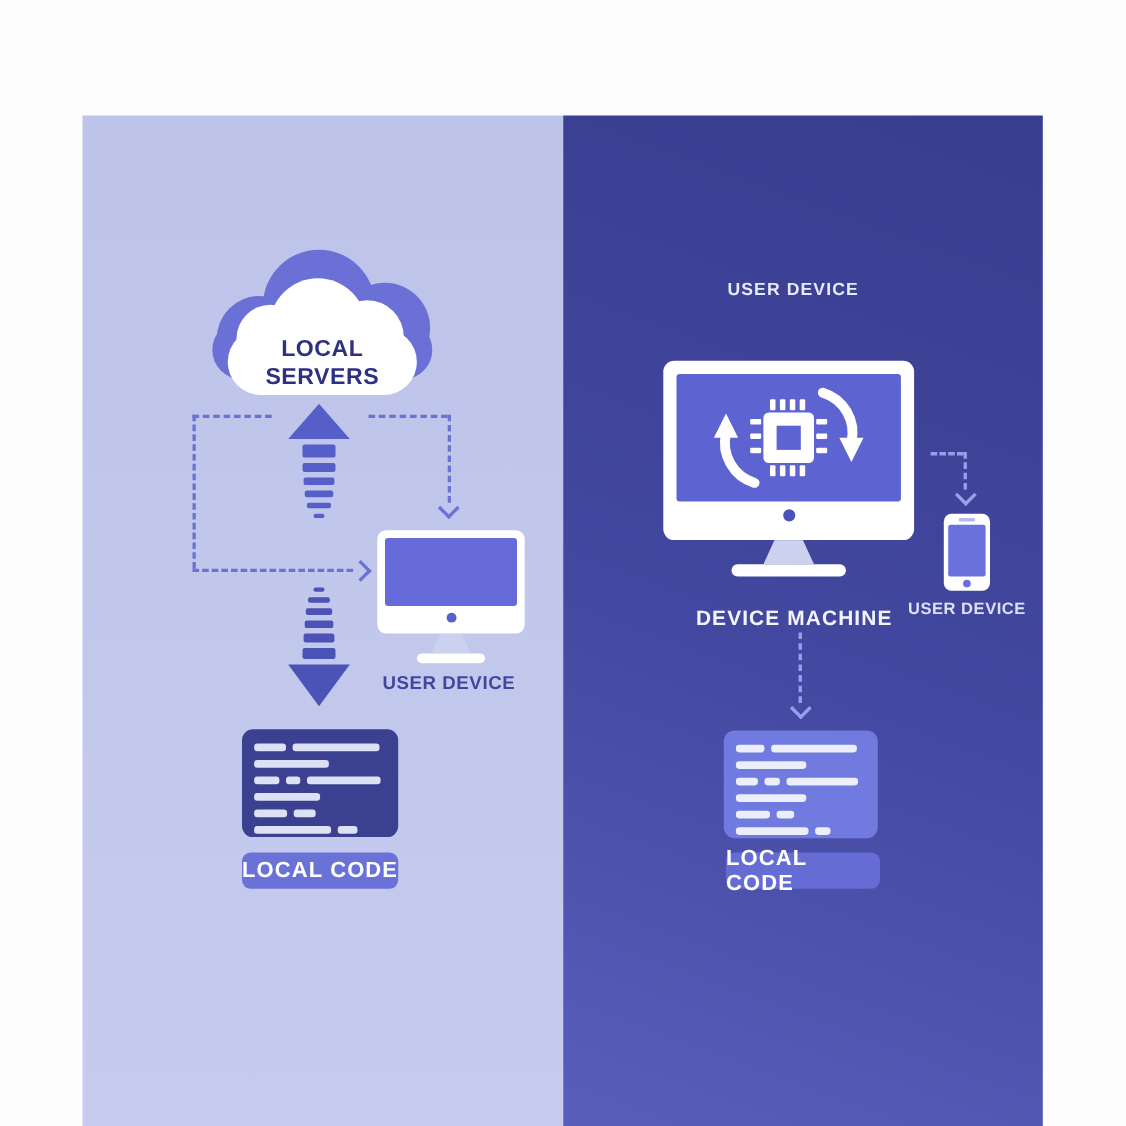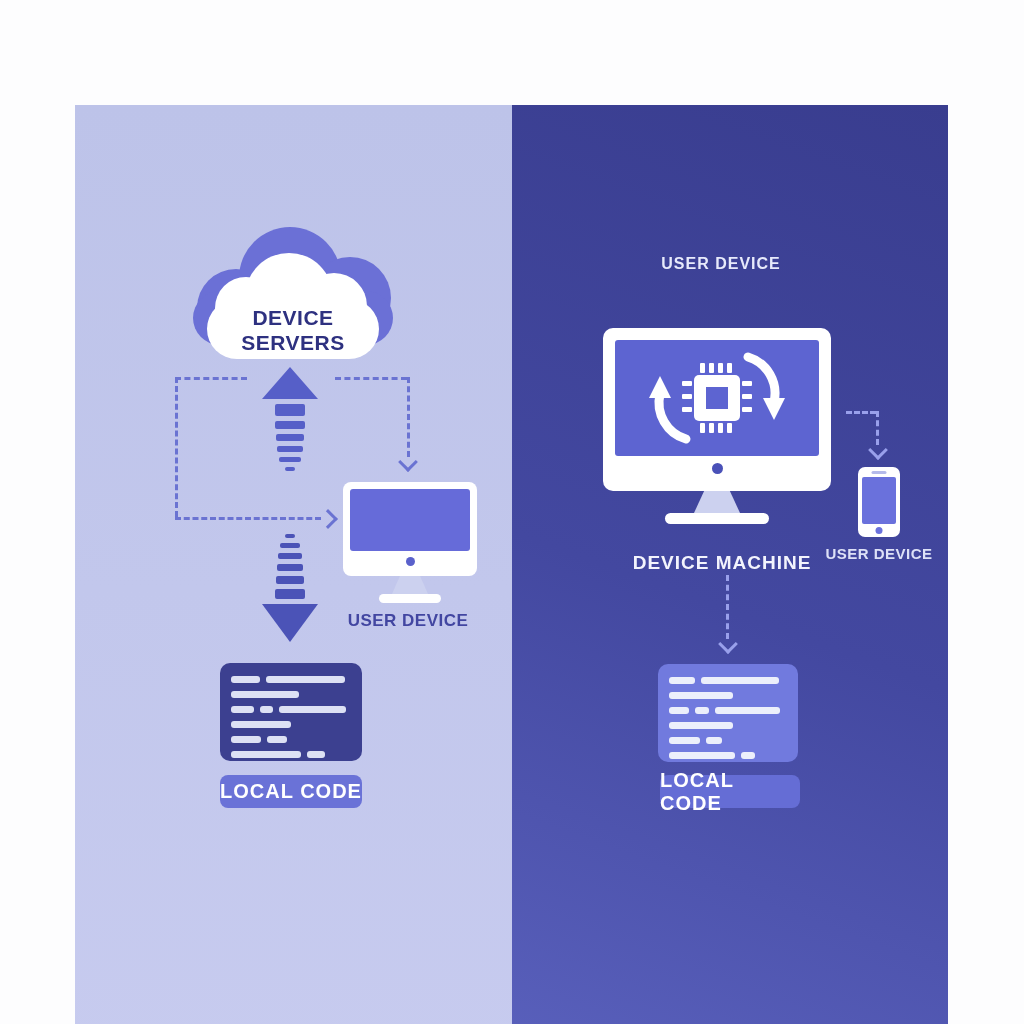--- a/index.html
+++ b/index.html
@@ -83,21 +83,21 @@
 
     <div class="cloud">
       <div class="bump back" style="left:6px;top:44px;width:78px;height:78px;"></div>
       <div class="bump back" style="left:48px;top:2px;width:102px;height:102px;"></div>
       <div class="bump back" style="left:118px;top:32px;width:82px;height:82px;"></div>
       <div class="base back" style="left:2px;top:66px;width:200px;height:54px;background:#6b70d6;"></div>
       <div class="bump front" style="left:24px;top:52px;width:62px;height:62px;"></div>
       <div class="bump front" style="left:54px;top:28px;width:88px;height:88px;"></div>
       <div class="bump front" style="left:110px;top:48px;width:66px;height:66px;"></div>
       <div class="base front" style="left:16px;top:74px;width:172px;height:60px;background:#ffffff;border-radius:30px;"></div>
-      <div class="cloud-label">DEVICE SERVERS</div>
+      <div class="cloud-label">LOCAL SERVERS</div>
     </div>
 
     <div class="big-arrow" style="left:187px;top:262px;">
       <div class="tri-up"></div>
       <i class="up-stripe" style="width:30px;height:12px;"></i>
       <i class="up-stripe" style="width:30px;height:8px;"></i>
       <i class="up-stripe" style="width:28px;height:7px;"></i>
       <i class="up-stripe" style="width:26px;height:6px;"></i>
       <i class="up-stripe" style="width:22px;height:5px;"></i>
       <i class="up-stripe" style="width:10px;height:4px;"></i>

